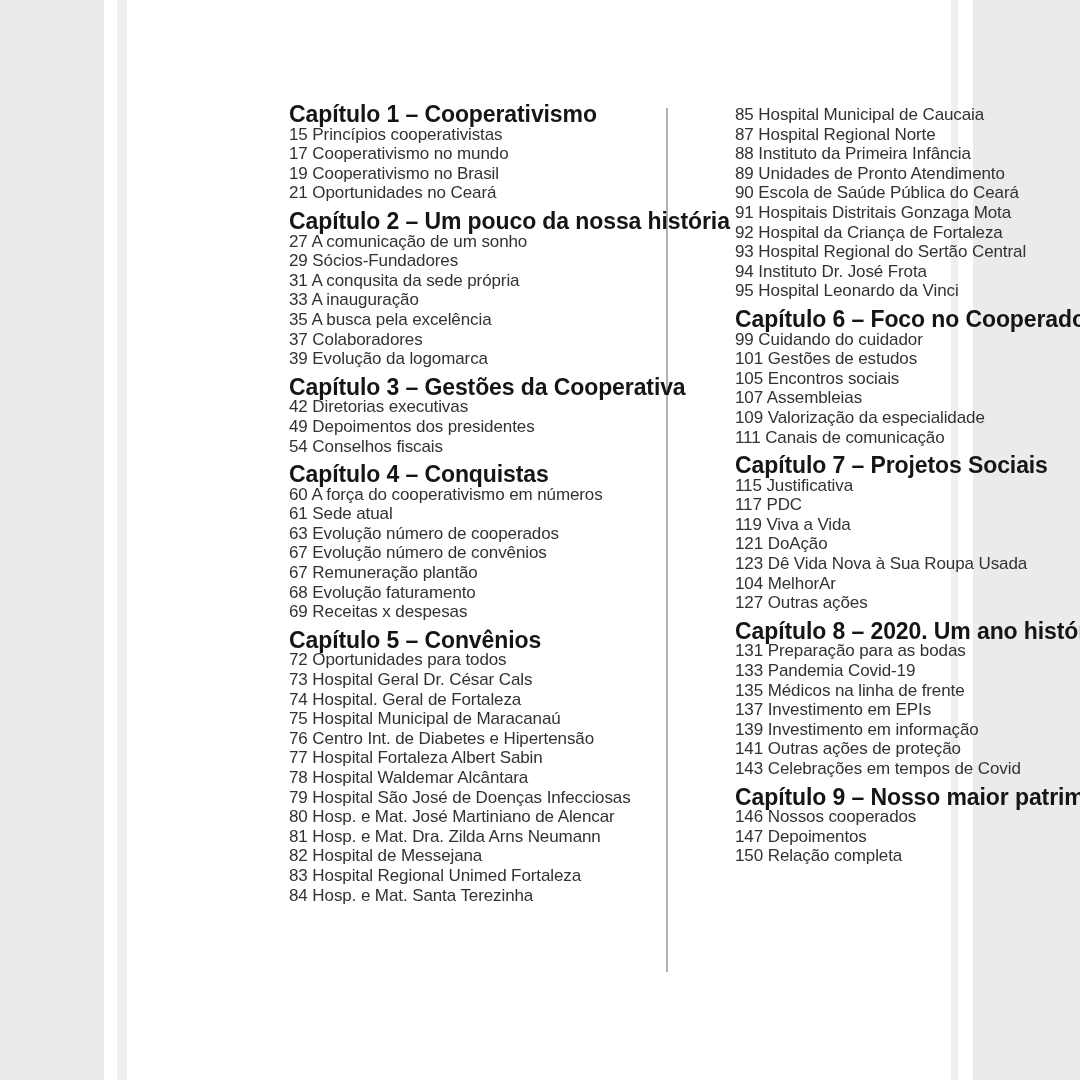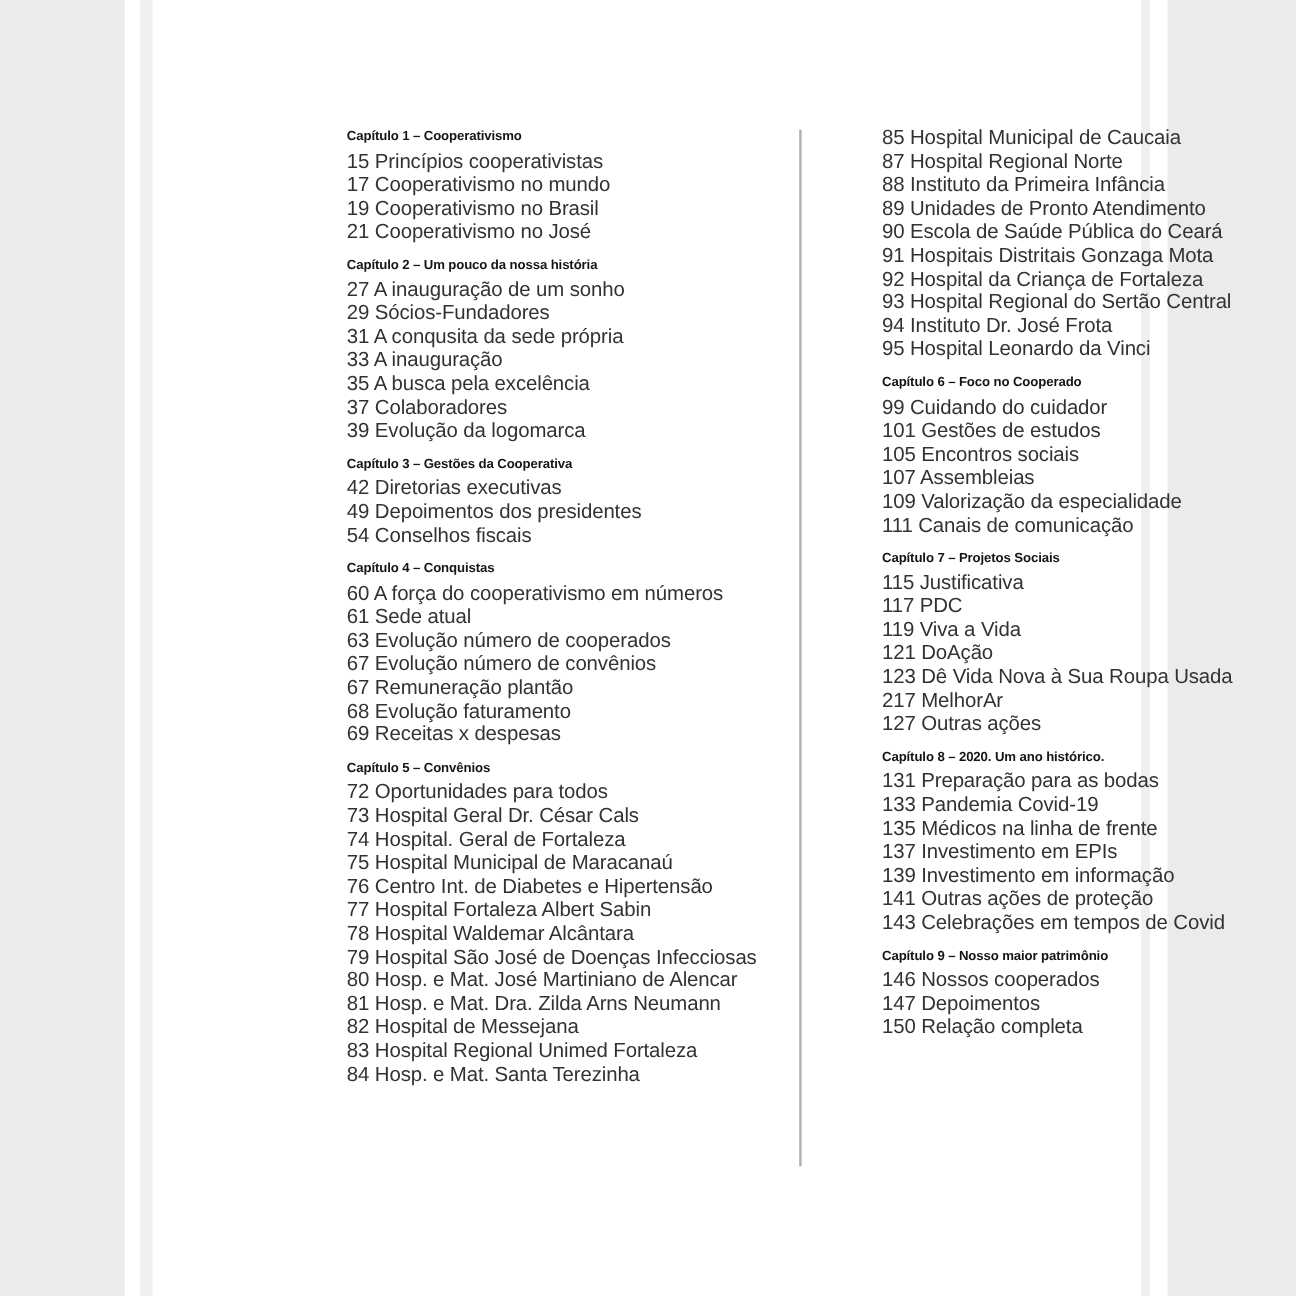--- a/index.html
+++ b/index.html
@@ -41,21 +41,21 @@
     color: #343132;
   }
   .toc-col.left  { left: 162px; }
   .toc-col.right { left: 608px; }
 
   .toc-section { margin: 0; }
   .toc-section + .toc-section { margin-top: 9px; }
 
   .sec-title {
     margin: 0;
-    font-size: 11px;
+    font-size: 23px;
     line-height: 19.6px;
     font-weight: 700;
     color: #161415;
     white-space: nowrap;
     letter-spacing: -0.1px;
   }
   .entry {
     font-size: 17px;
     line-height: 19.6px;
     white-space: nowrap;
@@ -72,25 +72,25 @@
   <div class="page-edge right"></div>
 
   <div class="page">
     <div class="divider"></div>
     <div class="toc-col left">
         <section class="toc-section">
           <h3 class="sec-title">Capítulo 1 – Cooperativismo</h3>
           <div class="entry"><span>15</span> <span>Princípios cooperativistas</span></div>
           <div class="entry"><span>17</span> <span>Cooperativismo no mundo</span></div>
           <div class="entry"><span>19</span> <span>Cooperativismo no Brasil</span></div>
-          <div class="entry"><span>21</span> <span>Cooperativismo no José</span></div>
+          <div class="entry"><span>21</span> <span>Oportunidades no Ceará</span></div>
         </section>
         <section class="toc-section">
           <h3 class="sec-title">Capítulo 2 – Um pouco da nossa história</h3>
-          <div class="entry"><span>27</span> <span>A inauguração de um sonho</span></div>
+          <div class="entry"><span>27</span> <span>A comunicação de um sonho</span></div>
           <div class="entry"><span>29</span> <span>Sócios-Fundadores</span></div>
           <div class="entry"><span>31</span> <span>A conqusita da sede própria</span></div>
           <div class="entry"><span>33</span> <span>A inauguração</span></div>
           <div class="entry"><span>35</span> <span>A busca pela excelência</span></div>
           <div class="entry"><span>37</span> <span>Colaboradores</span></div>
           <div class="entry"><span>39</span> <span>Evolução da logomarca</span></div>
         </section>
         <section class="toc-section">
           <h3 class="sec-title">Capítulo 3 – Gestões da Cooperativa</h3>
           <div class="entry"><span>42</span> <span>Diretorias executivas</span></div>
@@ -146,21 +146,21 @@
           <div class="entry"><span>109</span> <span>Valorização da especialidade</span></div>
           <div class="entry"><span>111</span> <span>Canais de comunicação</span></div>
         </section>
         <section class="toc-section">
           <h3 class="sec-title">Capítulo 7 – Projetos Sociais</h3>
           <div class="entry"><span>115</span> <span>Justificativa</span></div>
           <div class="entry"><span>117</span> <span>PDC</span></div>
           <div class="entry"><span>119</span> <span>Viva a Vida</span></div>
           <div class="entry"><span>121</span> <span>DoAção</span></div>
           <div class="entry"><span>123</span> <span>Dê Vida Nova à Sua Roupa Usada</span></div>
-          <div class="entry"><span>217</span> <span>MelhorAr</span></div>
+          <div class="entry"><span>104</span> <span>MelhorAr</span></div>
           <div class="entry"><span>127</span> <span>Outras ações</span></div>
         </section>
         <section class="toc-section">
           <h3 class="sec-title">Capítulo 8 – 2020. Um ano histórico.</h3>
           <div class="entry"><span>131</span> <span>Preparação para as bodas</span></div>
           <div class="entry"><span>133</span> <span>Pandemia Covid-19</span></div>
           <div class="entry"><span>135</span> <span>Médicos na linha de frente</span></div>
           <div class="entry"><span>137</span> <span>Investimento em EPIs</span></div>
           <div class="entry"><span>139</span> <span>Investimento em informação</span></div>
           <div class="entry"><span>141</span> <span>Outras ações de proteção</span></div>

